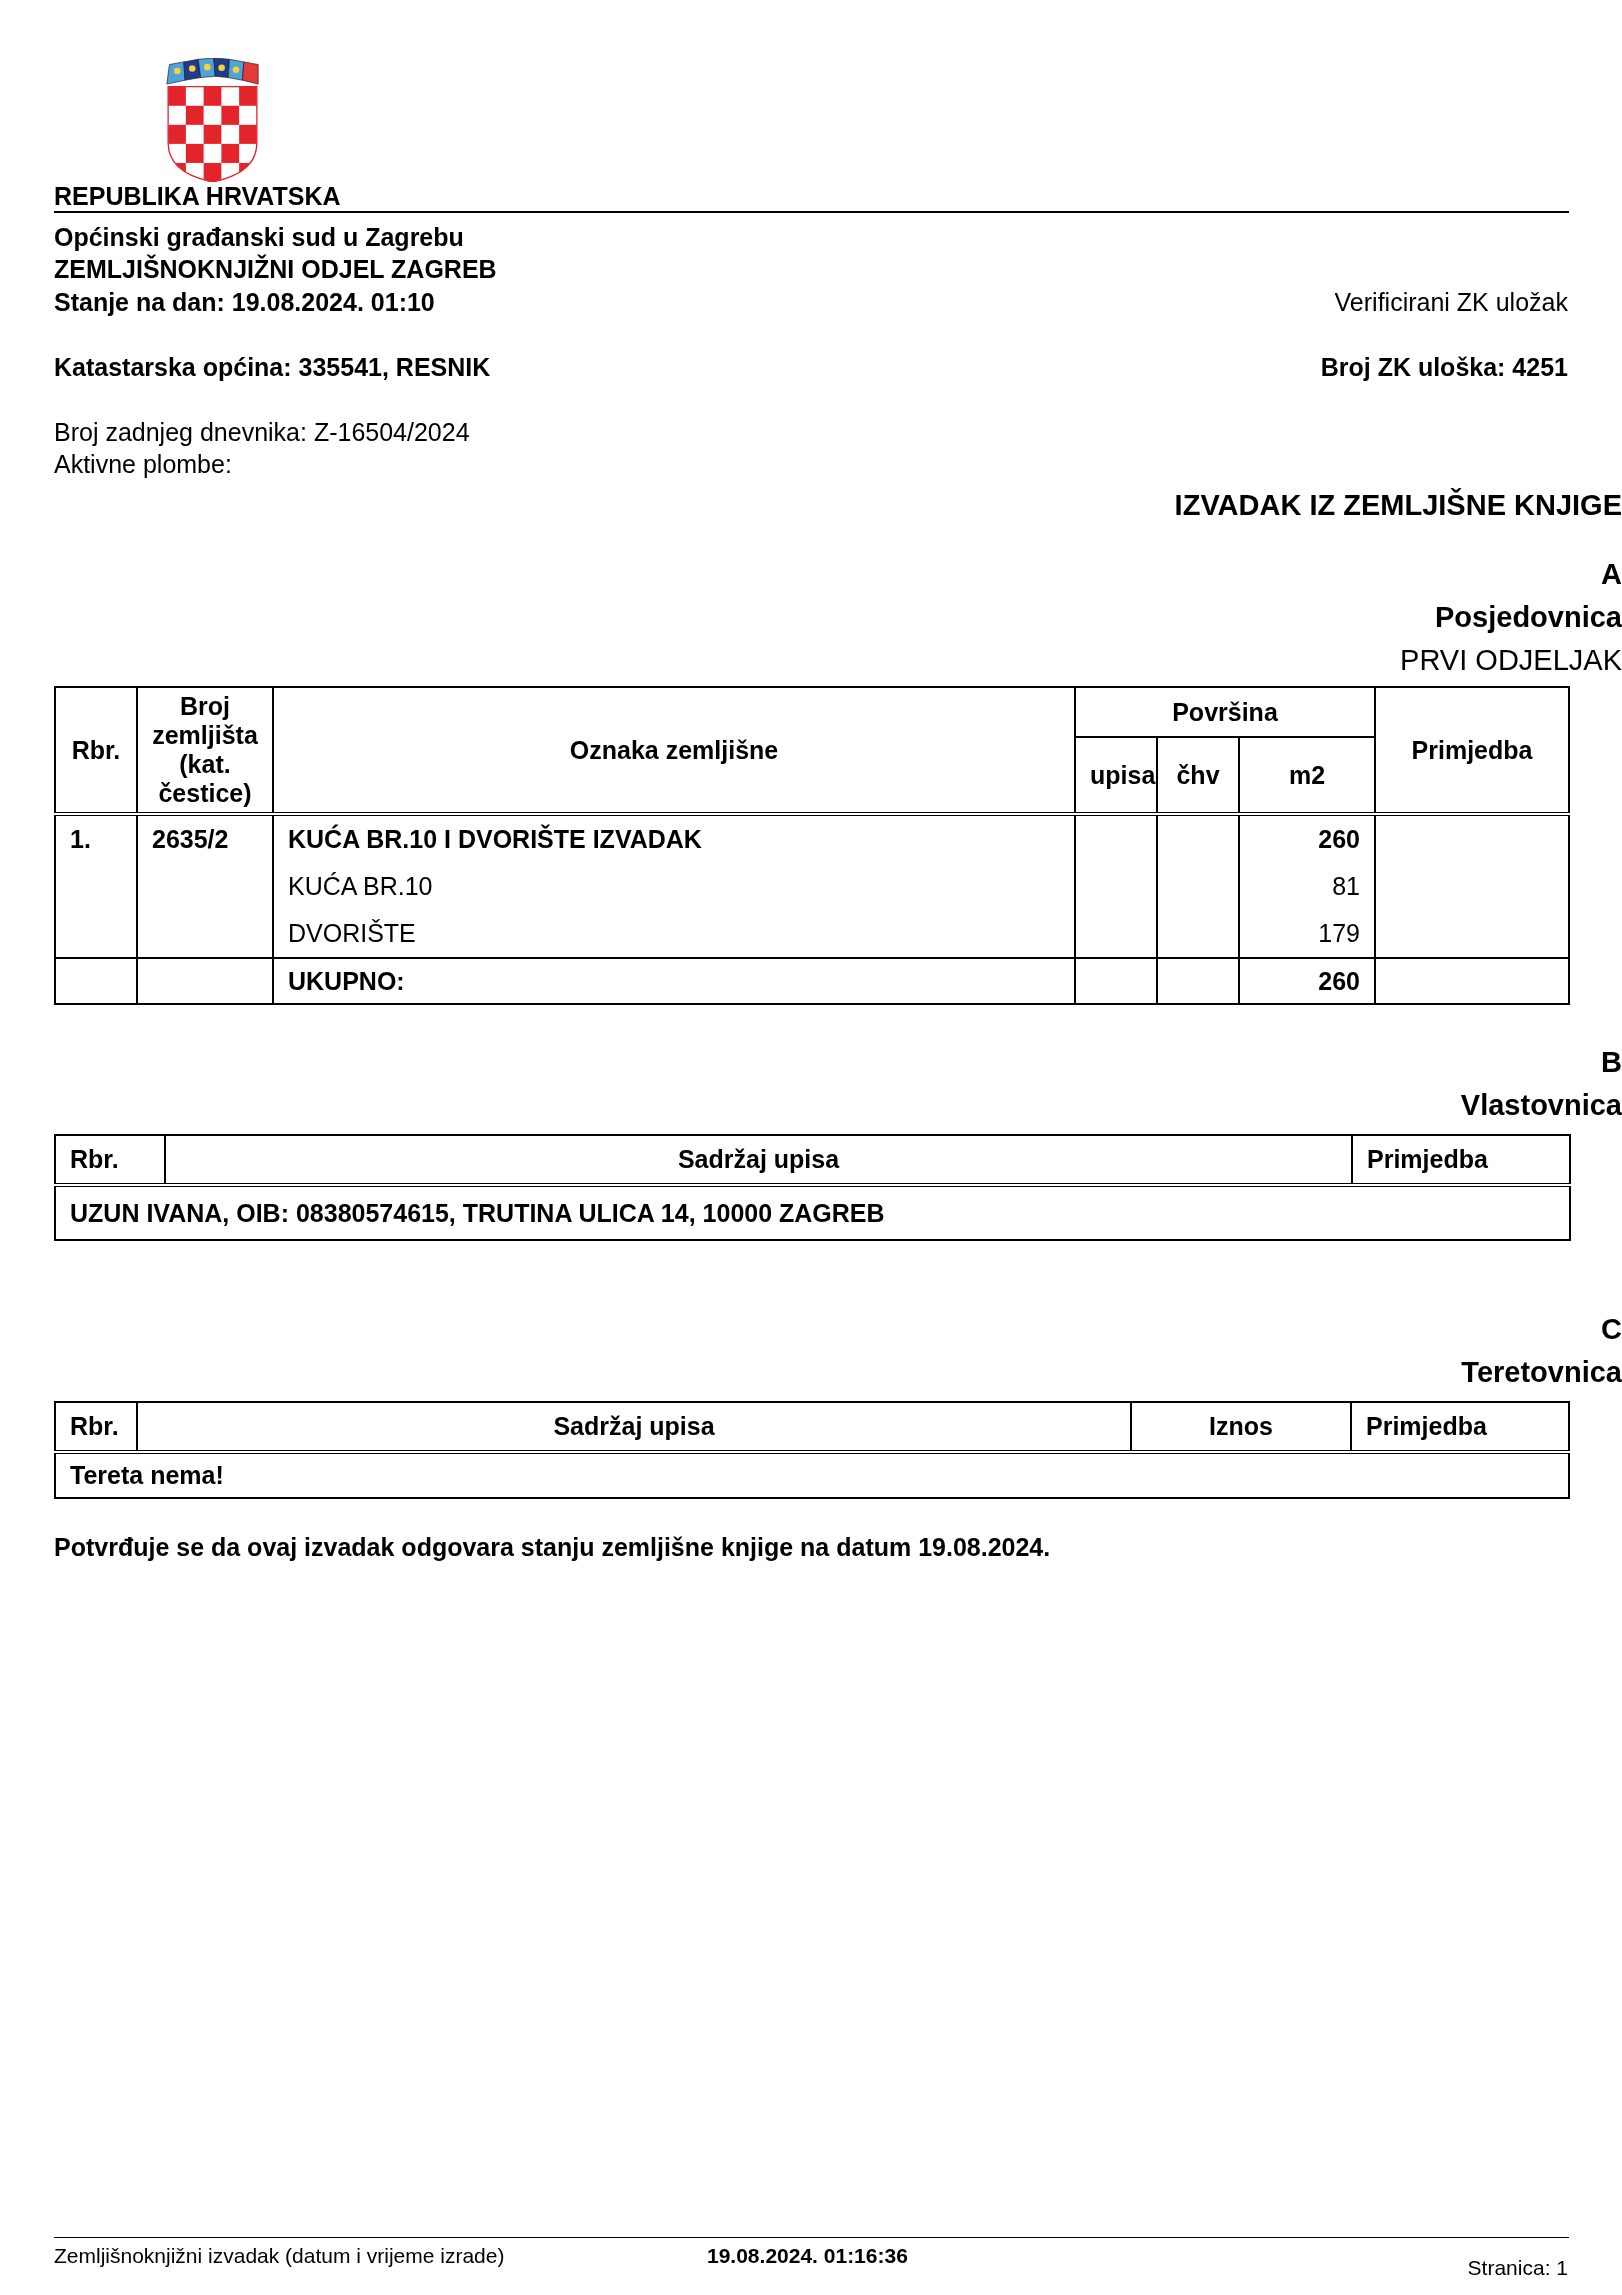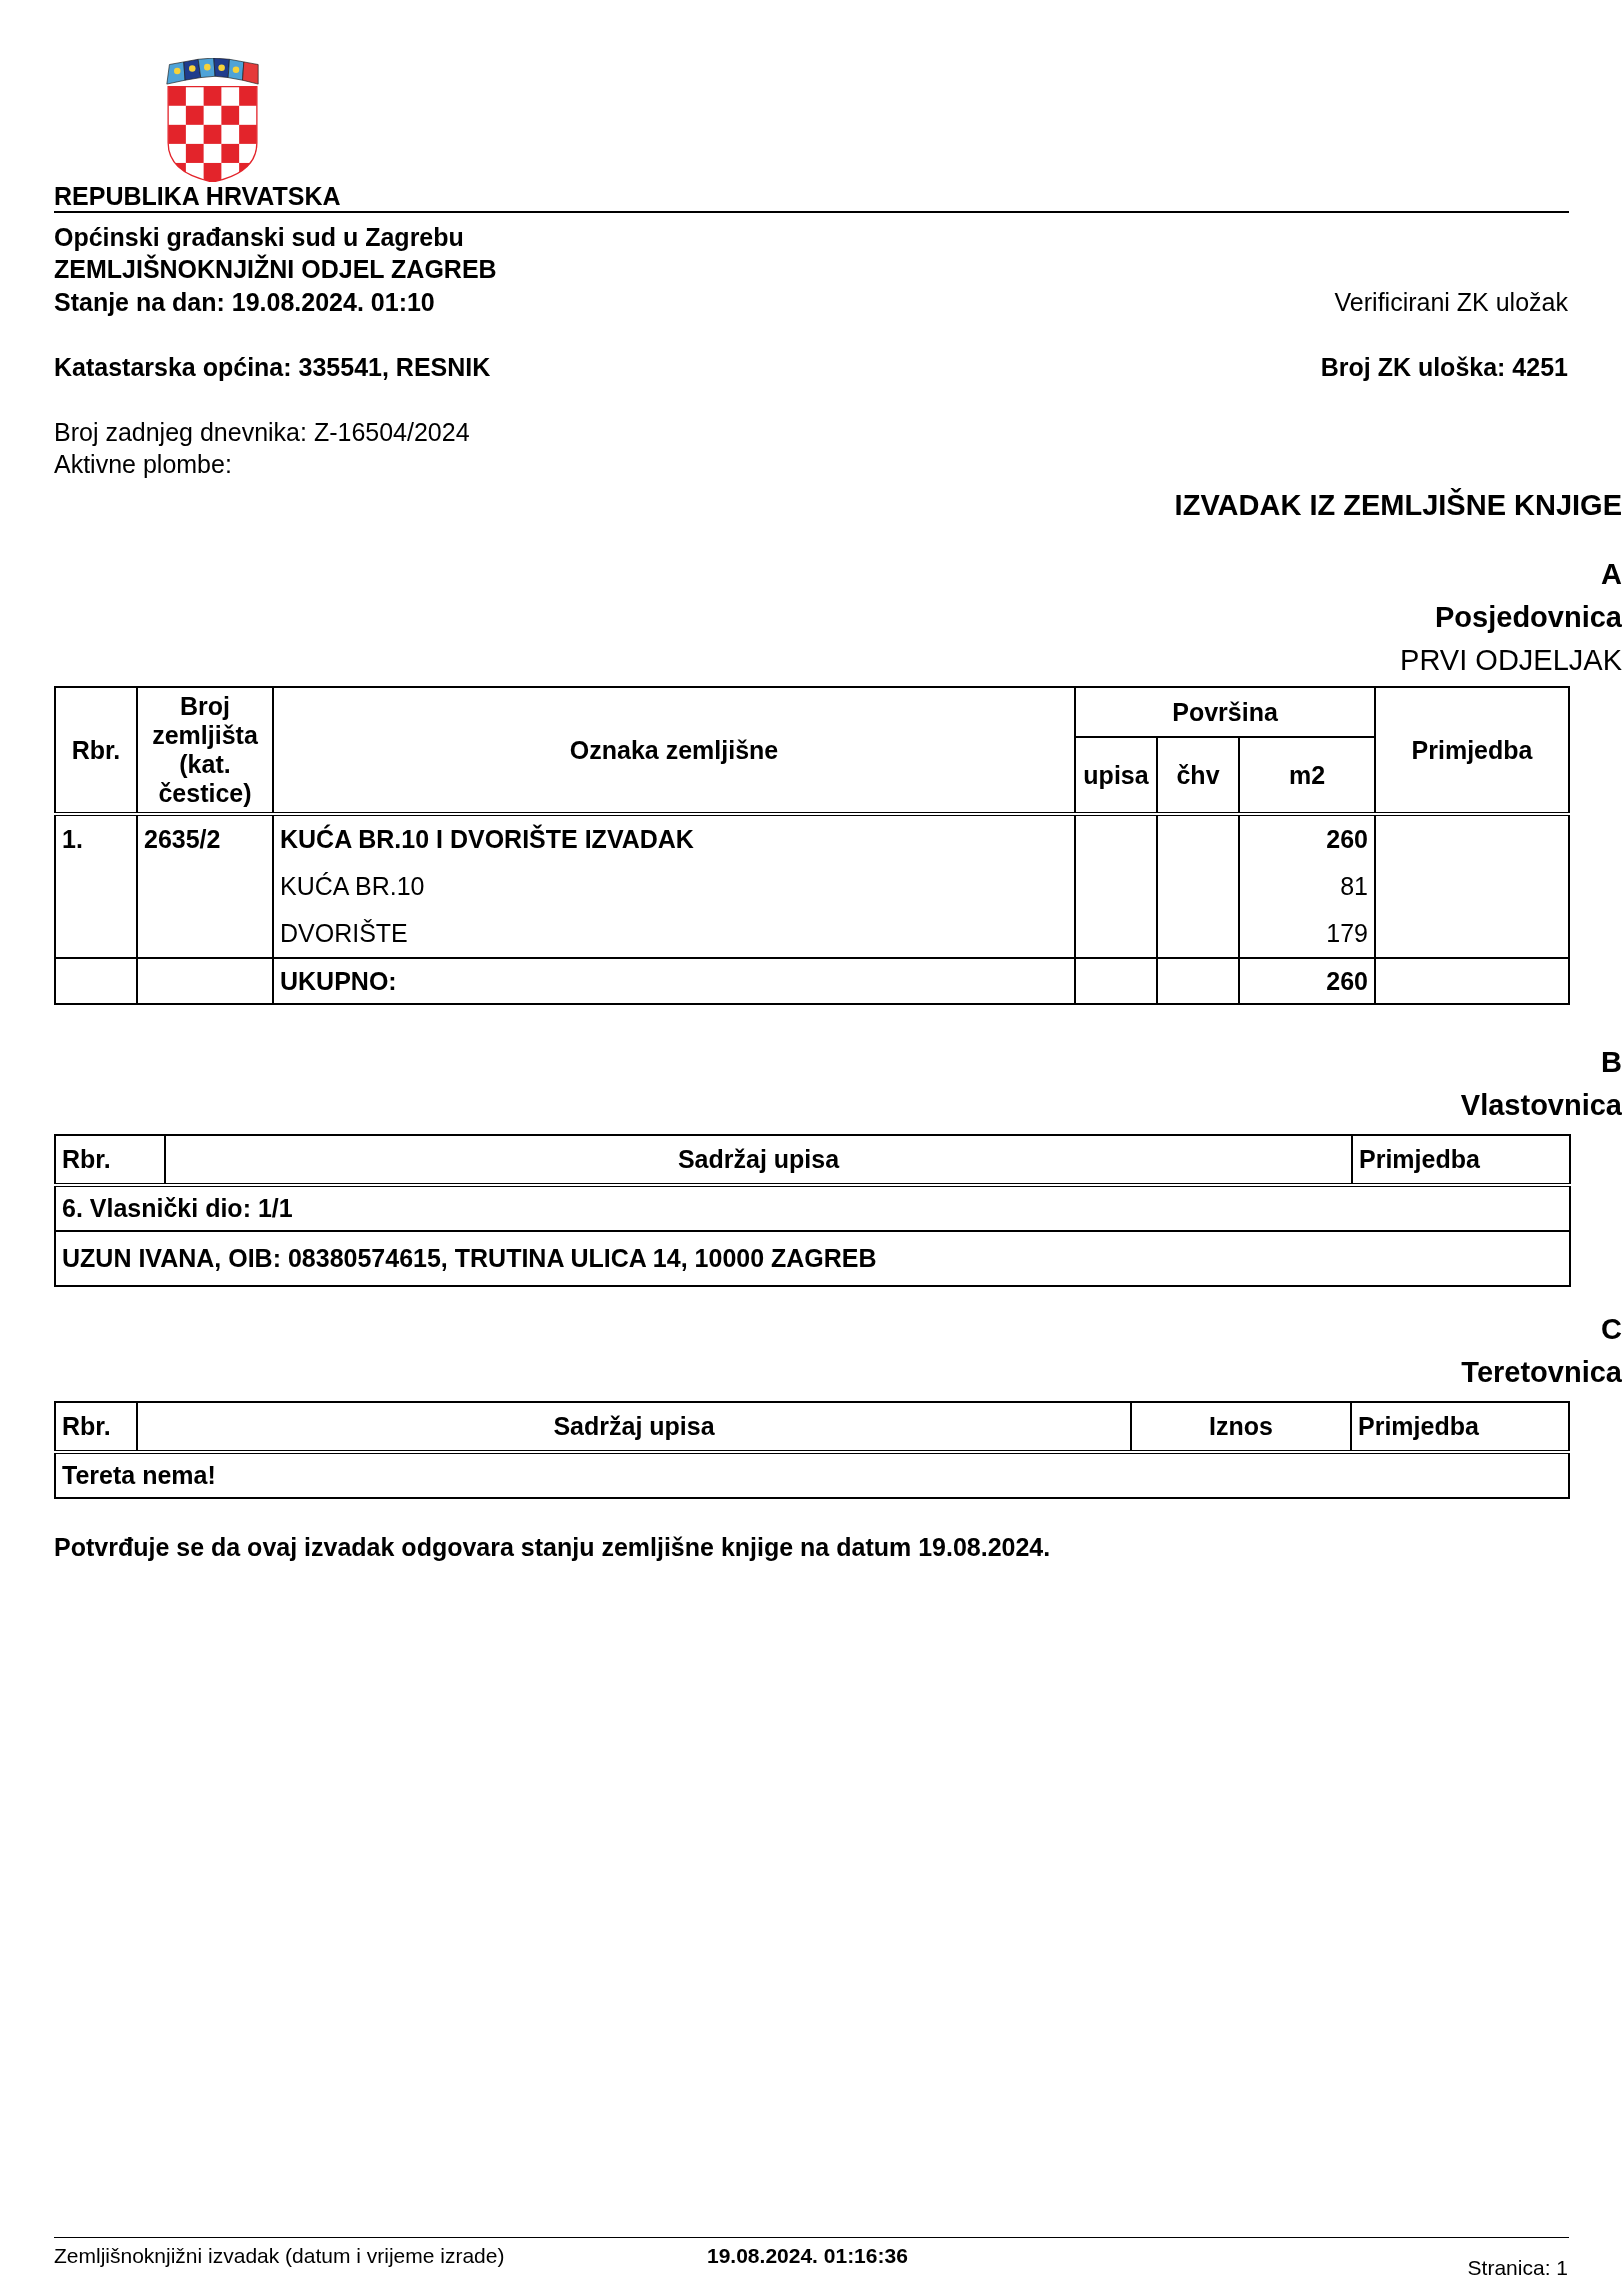--- a/index.html
+++ b/index.html
@@ -13,21 +13,21 @@
   .f42 { font-size:29px; line-height:34px; }
   .center-x { left:0; width:1622px; text-align:right; }
 
   
   #coa { left:164px; top:58px; width:97px; height:124px; }
 
   .hr { position:absolute; left:54px; width:1515px; height:2px; background:#000; }
 
   
   table { border-collapse:collapse; position:absolute; table-layout:fixed; }
-  td, th { border:2px solid #000; padding:0 6px; font-size:25px; line-height:29px; vertical-align:middle; }
+  td, th { border:2px solid #000; padding:0 14px; font-size:25px; line-height:29px; vertical-align:middle; }
   th { font-weight:bold; text-align:center; }
   .dbl-bottom { border-bottom:4.6px double #000; }
   .right { text-align:right; }
   .left { text-align:left; }
   .noborder-tb { border-top:none; border-bottom:none; }
 
   #tableA { left:54px; top:686px; width:1515px; }
   #tableB { left:54px; top:1134px; width:1515px; }
   #tableC { left:54px; top:1401px; width:1515px; }
 
@@ -169,23 +169,20 @@
     <col style="width:110px">
       <col style="width:1187px">
       <col style="width:218px">
   </colgroup>
   <tbody>
       <tr style="height:50px">
     <th class="dbl-bottom left">Rbr.</th>
     <th class="dbl-bottom">Sadržaj upisa</th>
     <th class="dbl-bottom left">Primjedba</th>
   </tr>
-  <tr style="height:46px">
-    <td colspan="3" class="b left">6. Vlasnički dio: 1/1</td>
-  </tr>
   <tr style="height:55px">
     <td colspan="3" class="b left">UZUN IVANA, OIB: 08380574615, TRUTINA ULICA 14, 10000 ZAGREB</td>
   </tr>
 </tbody>
   </table>
 
 <div class="abs f42 b center-x" style="top:1312px;">C</div>
 <div class="abs f42 b center-x" style="top:1355px;">Teretovnica</div>
 
 <table id="tableC">

